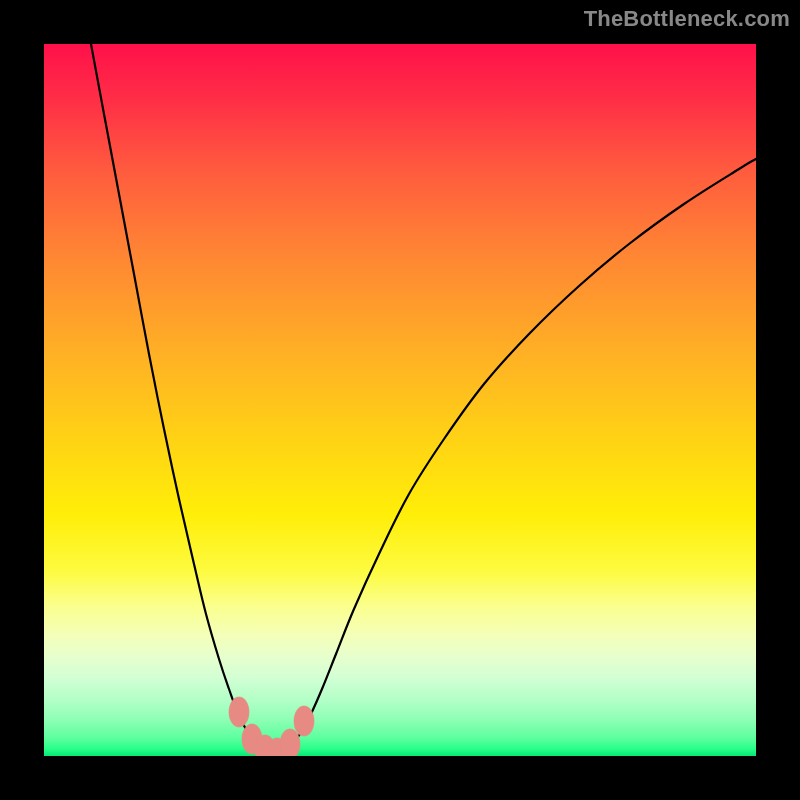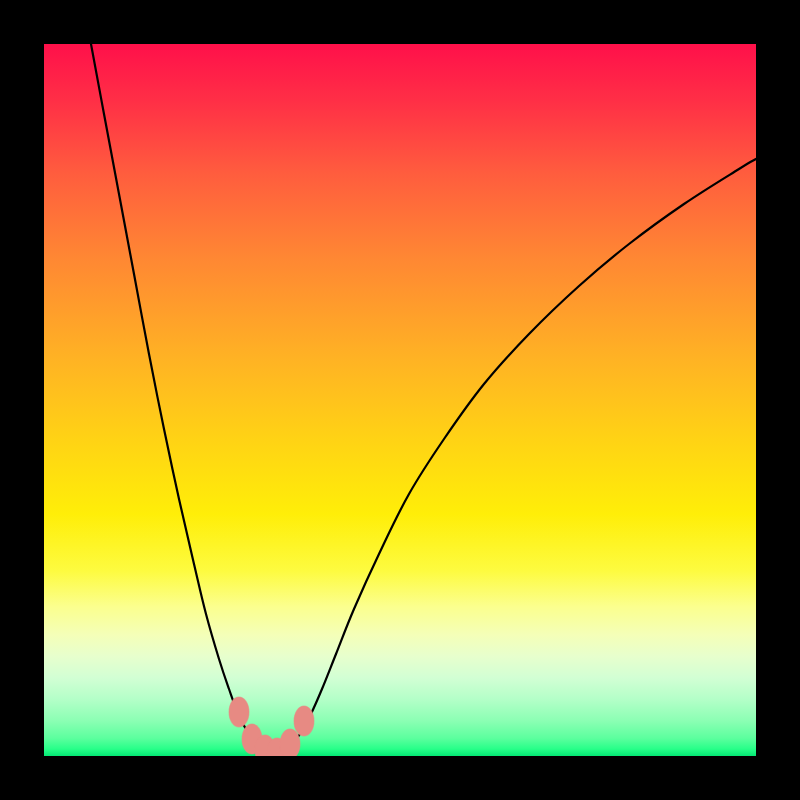--- a/index.html
+++ b/index.html
@@ -68,20 +68,21 @@
     border-radius: 10px / 15px;
     background: #e78a83;
     transform: translate(-50%, -50%);
     box-shadow: 0 0 0 0.5px rgba(231,138,131,0.6);
   }
 </style>
 </head>
 <body>
 
 <div class="frame">
+  <div class="watermark">TheBottleneck.com</div>
 
   <div class="plot-area">
     <svg class="curve" width="712" height="712" viewBox="0 0 712 712">
       <path id="curve-path" fill="none" stroke="#000000" stroke-width="2.2" stroke-linecap="round" stroke-linejoin="round" d="M 47 0 C 49.34 12.6, 54.96 43, 60 70 C 65.04 97, 69.6 121.2, 75 150 C 80.4 178.8, 84.6 201.2, 90 230 C 95.4 258.8, 99.6 282.1, 105 310 C 110.4 337.9, 114.6 358.9, 120 385 C 125.4 411.1, 129.6 430.7, 135 455 C 140.4 479.3, 145.14 499.3, 150 520 C 154.86 540.7, 157.5 552.9, 162 570 C 166.5 587.1, 170.86 601.5, 175 615 C 179.14 628.5, 181.4 634.74, 185 645 C 188.6 655.26, 191.4 663.9, 195 672 C 198.6 680.1, 201.76 684.96, 205 690 C 208.24 695.04, 209.94 696.94, 213 700 C 216.06 703.06, 218.76 705.2, 222 707 C 225.24 708.8, 227.76 710, 231 710 C 234.24 710, 236.94 708.8, 240 707 C 243.06 705.2, 245.12 703.06, 248 700 C 250.88 696.94, 252.76 695.04, 256 690 C 259.24 684.96, 262.04 680.1, 266 672 C 269.96 663.9, 273.32 656.16, 278 645 C 282.68 633.84, 286.24 624.4, 292 610 C 297.76 595.6, 302.26 583, 310 565 C 317.74 547, 325.1 530.7, 335 510 C 344.9 489.3, 353.3 470.7, 365 450 C 376.7 429.3, 386.5 414.8, 400 395 C 413.5 375.2, 424.7 358.9, 440 340 C 455.3 321.1, 467.9 307.64, 485 290 C 502.1 272.36, 517 258.2, 535 242 C 553 225.8, 566.1 214.76, 585 200 C 603.9 185.24, 620.2 173.5, 640 160 C 659.8 146.5, 682.04 133.1, 695 125 C 707.96 116.9, 708.94 116.8, 712 115"></path>
     </svg>
     <div id="markers-layer">
         <div class="marker" style="left: 195px; top: 668px;"></div>
         <div class="marker" style="left: 208px; top: 695px;"></div>
         <div class="marker" style="left: 221px; top: 706px;"></div>
         <div class="marker" style="left: 233px; top: 709px;"></div>

